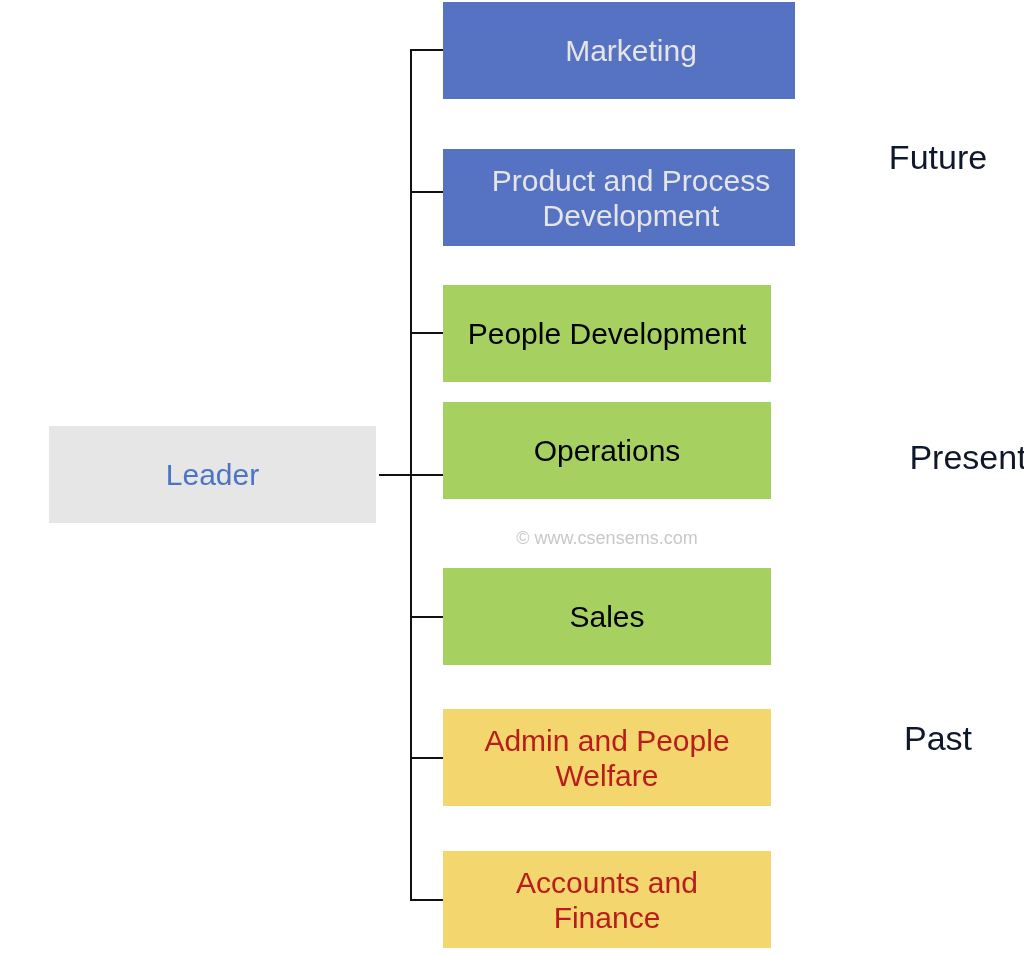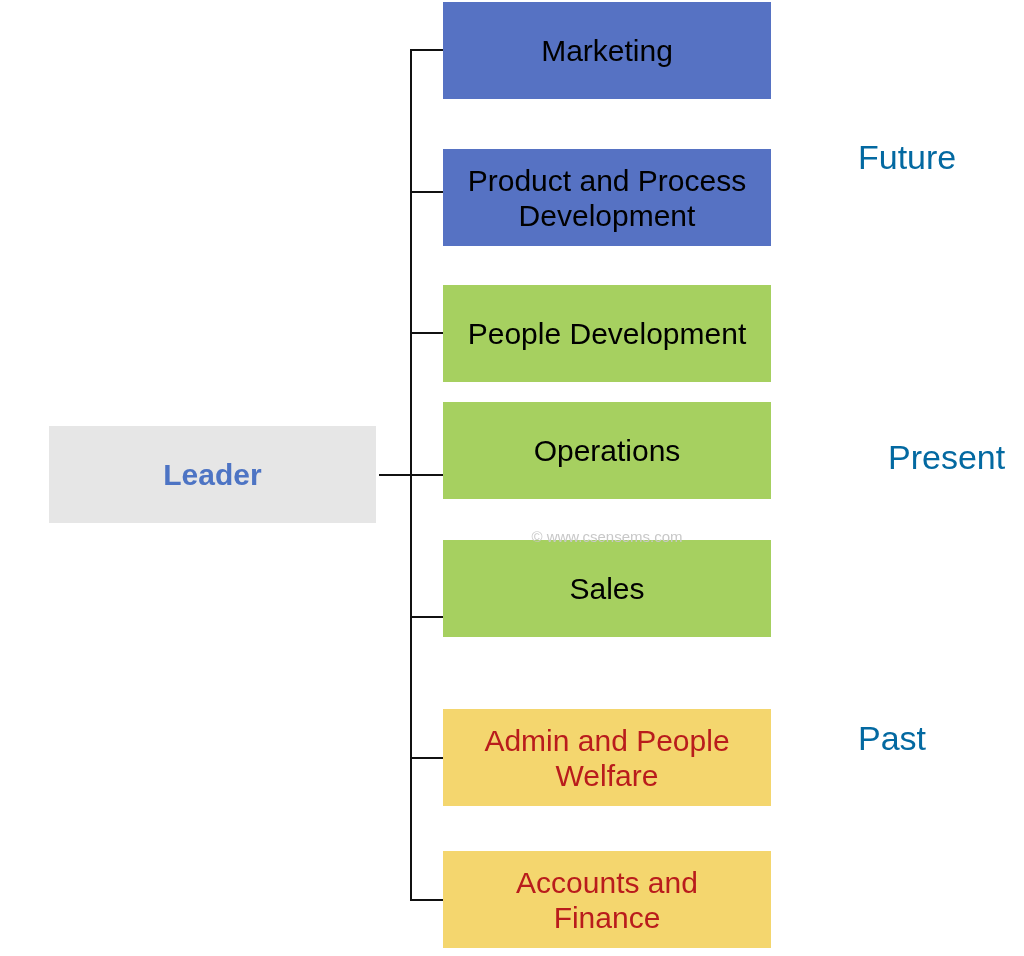--- a/index.html
+++ b/index.html
@@ -1,25 +1,25 @@
 <!DOCTYPE html>
 <html><head>
 <meta charset="utf-8">
 <style>
   html,body{margin:0;padding:0;background:#fff;}
   body{width:1024px;height:956px;position:relative;overflow:hidden;font-family:"Liberation Sans",sans-serif;}
   .box{position:absolute;display:flex;align-items:center;justify-content:center;text-align:center;font-size:30px;line-height:35px;}
   .dept{left:443px;width:328px;height:97px;}
-  .future{background:#5672c3;color:#000000;}
+  .future{background:#5672c3;color:#e5e5e5;padding-left:24px;}
   .present{background:#a6d060;color:#000000;}
   .past{background:#f4d66e;color:#b91c1c;}
-  .leader{left:49px;top:426px;width:327px;height:97px;background:#e6e6e6;color:#4d74c4;font-weight:bold;}
+  .leader{left:49px;top:426px;width:327px;height:97px;background:#e6e6e6;color:#4d74c4;}
   .line{position:absolute;background:#111;}
-  .era{position:absolute;color:#0369a1;font-size:34px;width:160px;}
-  .wm{position:absolute;left:443px;width:328px;top:528px;text-align:center;color:#c8c8c8;font-size:15px;}
+  .era{position:absolute;color:#0f172a;font-size:34px;width:160px;text-align:center;}
+  .wm{position:absolute;left:443px;width:328px;top:528px;text-align:center;color:#c8c8c8;font-size:18px;}
 </style>
 </head>
 <body>
 
 <div class="box leader">
     <span>Leader</span>
   </div>
 
 <div class="line" style="left:379px;top:474px;width:64px;height:2px;"></div>
 <div class="line" style="left:410px;top:50px;width:2px;height:851px;"></div>
@@ -36,21 +36,21 @@
   </div>
 <div class="box dept future" style="top:149px;">
     <span style="width:320px">Product and Process Development</span>
   </div>
 <div class="box dept present" style="top:285px;">
     <span>People Development</span>
   </div>
 <div class="box dept present" style="top:402px;">
     <span>Operations</span>
   </div>
-<div class="box dept present" style="top:540px;">
+<div class="box dept present" style="top:568px;">
     <span>Sales</span>
   </div>
 <div class="box dept past" style="top:709px;">
     <span style="width:290px">Admin and People Welfare</span>
   </div>
 <div class="box dept past" style="top:851px;justify-content:center;">
     <span style="width:230px">Accounts and Finance</span>
   </div>
 
 <div class="wm">© www.csensems.com</div>

